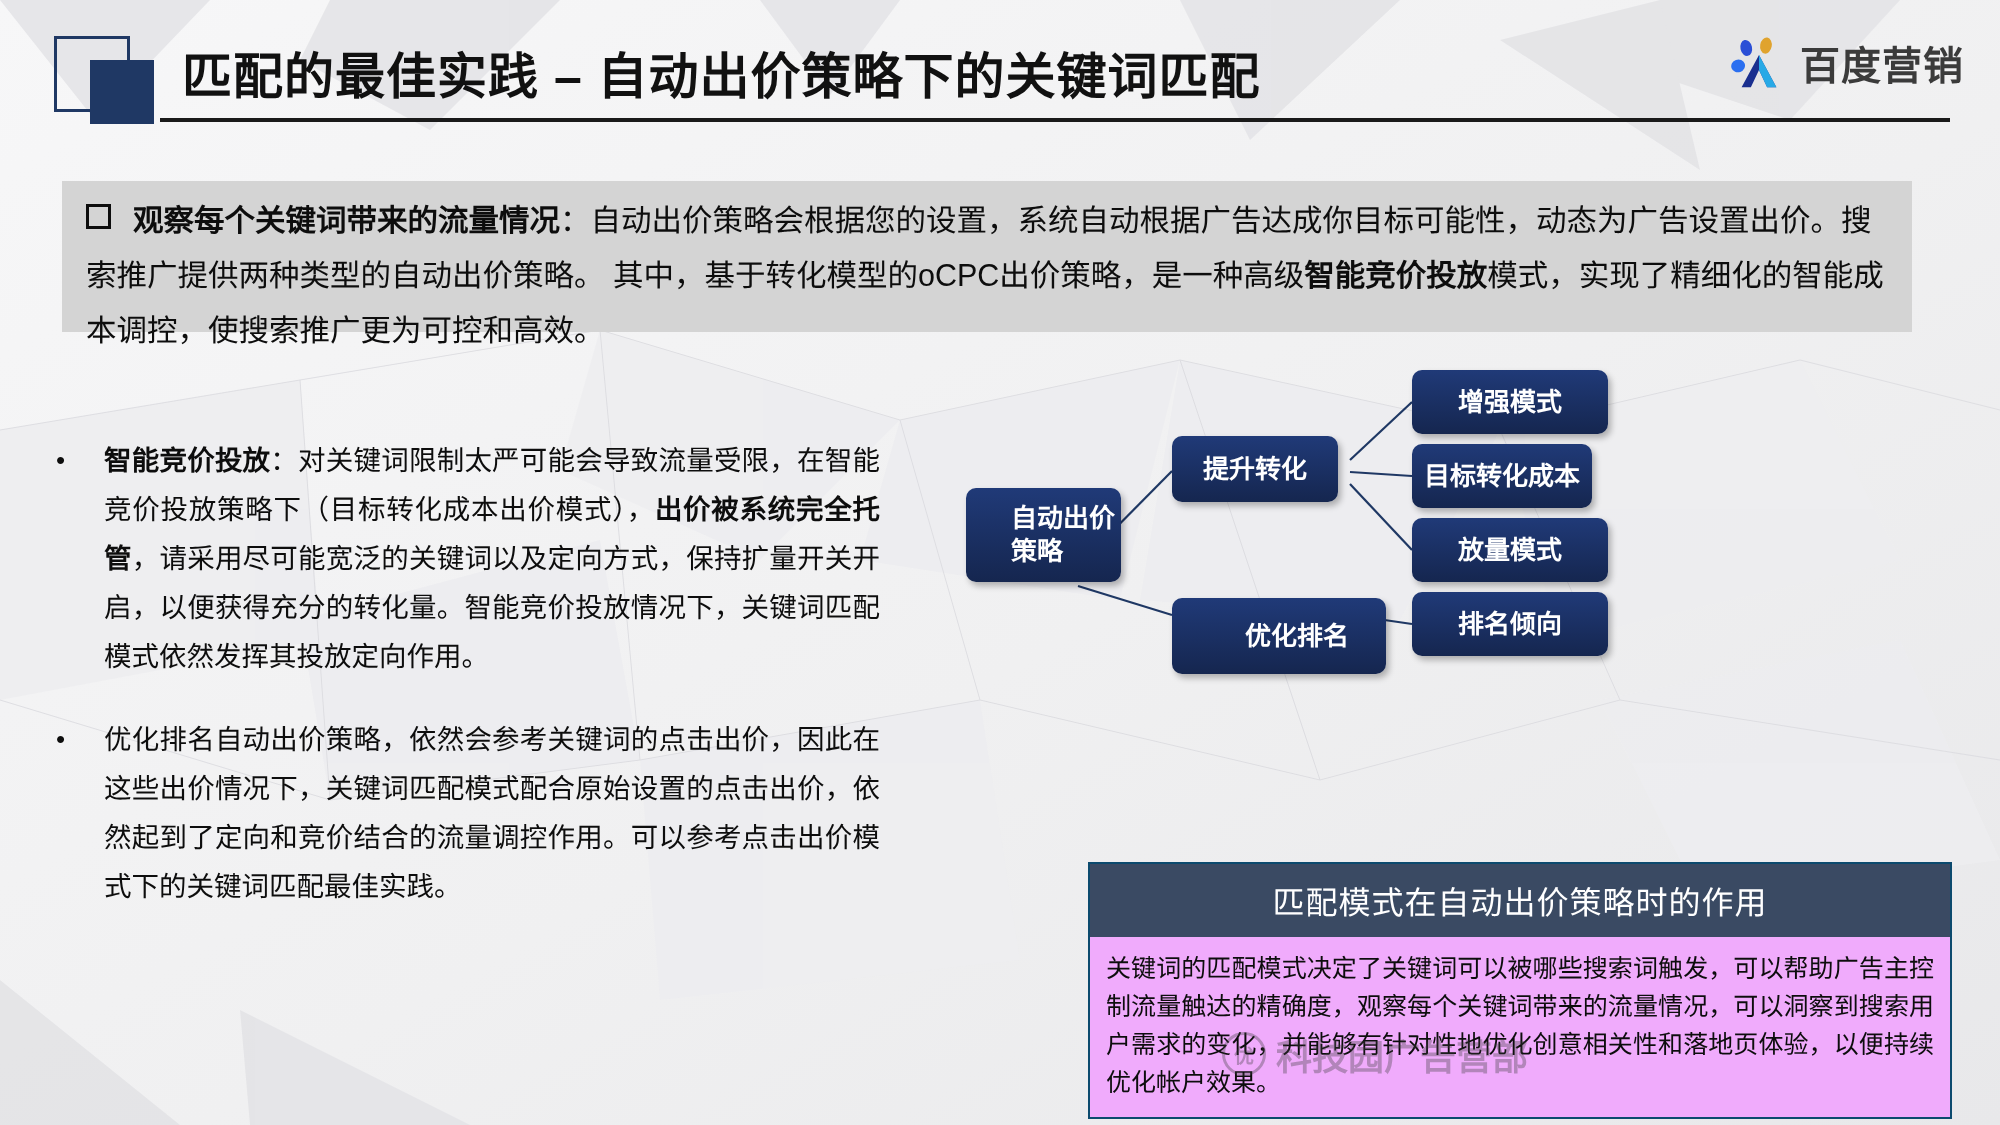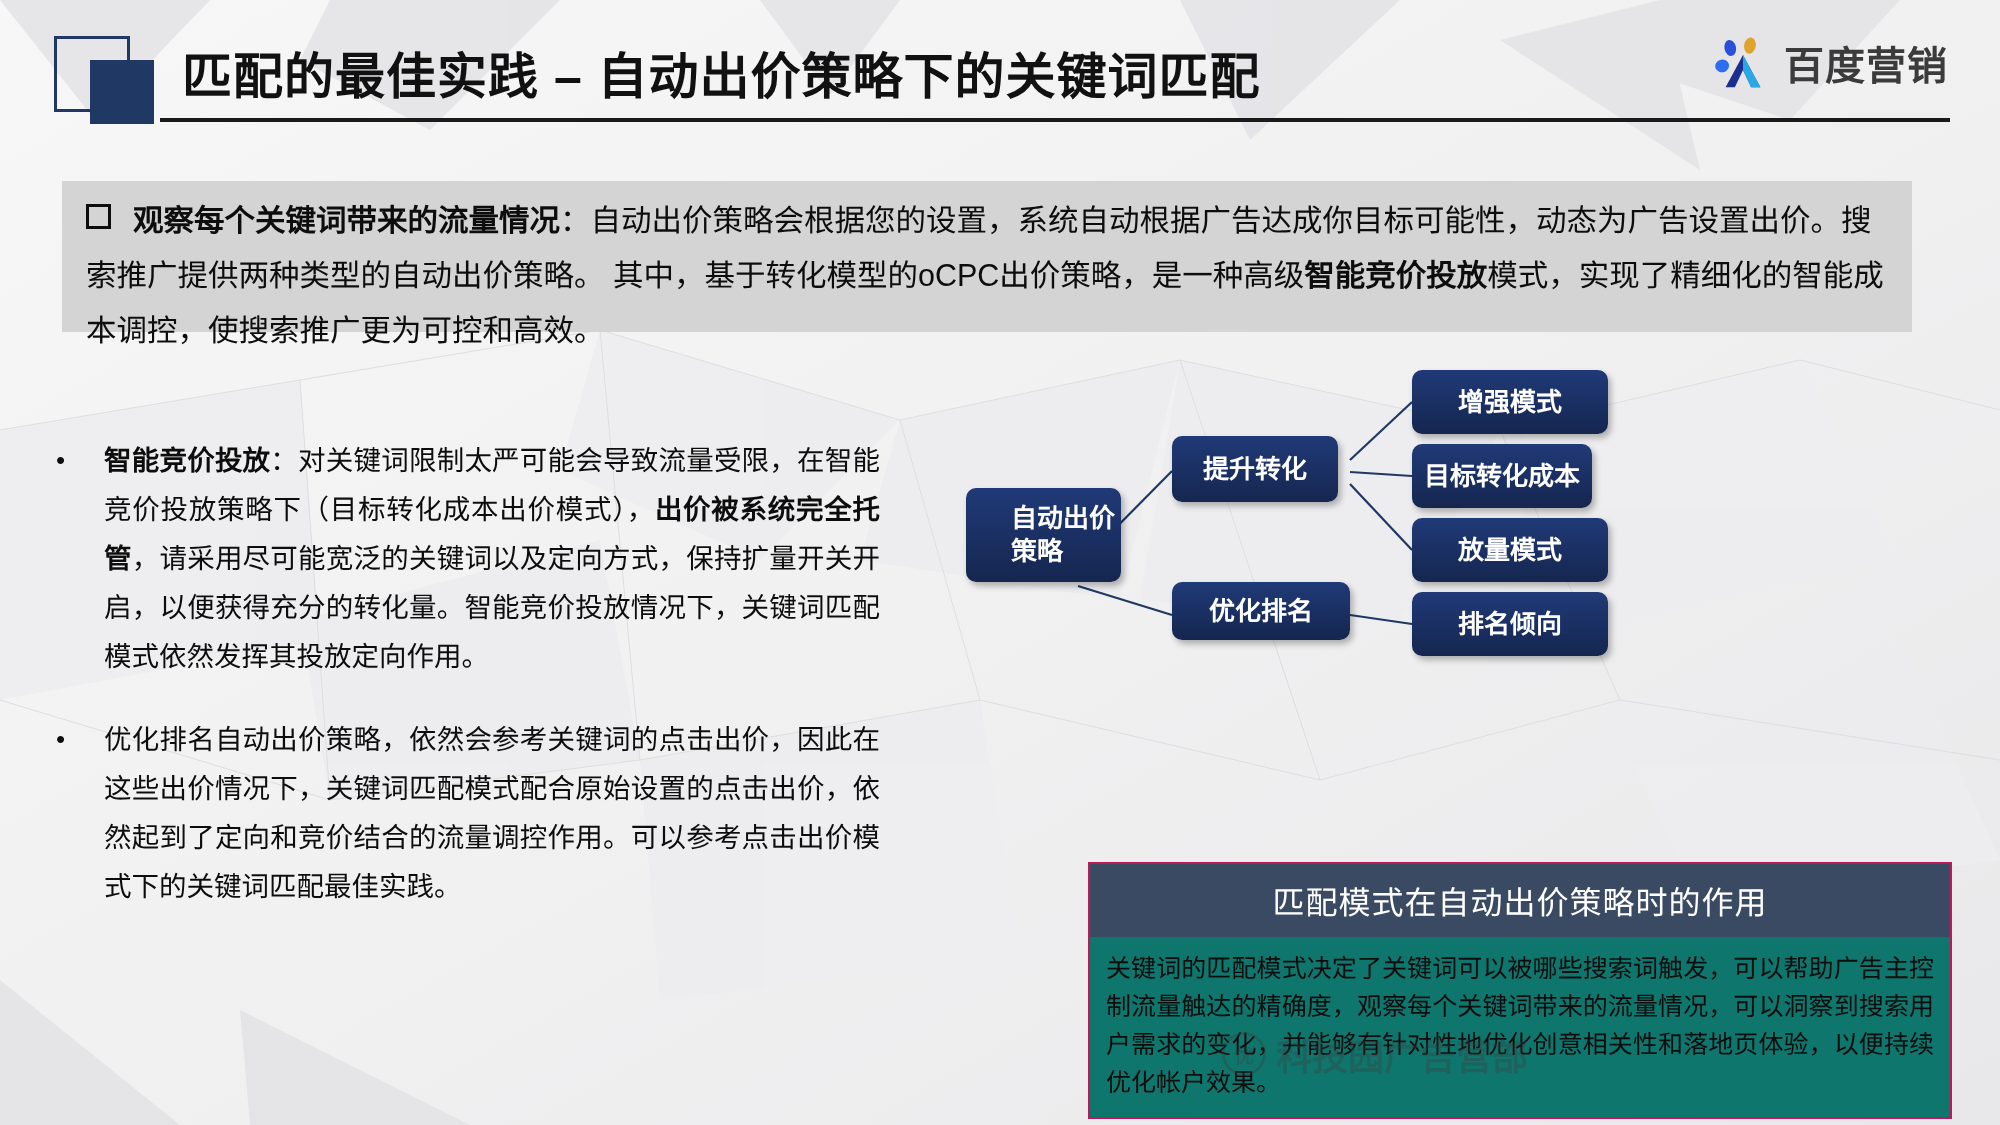--- a/index.html
+++ b/index.html
@@ -61,21 +61,21 @@
     position: absolute;
     left: 160px; top: 118px;
     width: 1790px; height: 4px;
     background: #1a1a1a;
     z-index: 3;
   }
 
   
   .baidu-logo {
     position: absolute;
-    right: 52px; top: 34px;
+    right: 36px; top: 34px;
     display: flex;
     align-items: flex-start;
     gap: 12px;
     z-index: 4;
   }
   .baidu-mark { width: 58px; height: 58px; }
   .baidu-word {
     font-size: 40px;
     font-weight: bold;
     color: #3b3b3b;
@@ -166,35 +166,35 @@
     justify-content: center;
     text-align: left;
     font-size: 26px;
     font-weight: bold;
     line-height: 33px;
     box-shadow: 3px 4px 6px rgba(0,0,0,0.28);
     z-index: 4;
   }
   .node-root  { left: 26px;  top: 48px;  width: 116px; height: 94px; padding-left: 39px; }
   .node-a     { left: 232px; top: -4px;  width: 166px; height: 66px; }
-  .node-b     { left: 232px; top: 142px; width: 178px; height: 58px; }
+  .node-b     { left: 232px; top: 158px; width: 178px; height: 76px; padding-left: 36px; }
   .node-c1    { left: 472px; top: -70px; width: 196px; height: 64px; }
   .node-c2    { left: 472px; top: 4px;   width: 180px; height: 64px; }
   .node-c3    { left: 472px; top: 78px;  width: 196px; height: 64px; }
   .node-c4    { left: 472px; top: 152px; width: 196px; height: 64px; }
   .connectors { position: absolute; left: 0; top: -80px; width: 720px; height: 330px; z-index: 3; }
 
   
   .panel {
     position: absolute;
     left: 1088px; top: 862px;
     width: 860px;
     z-index: 3;
-    border: 2px solid #be185d;
-    background: #0f766e;
+    border: 2px solid #0c4a6e;
+    background: #f0abfc;
   }
   .panel-head {
     background: #3a4a63;
     color: #ffffff;
     font-size: 32px;
     font-weight: normal;
     text-align: center;
     padding: 13px 0 14px 0;
     letter-spacing: 1px;
   }

